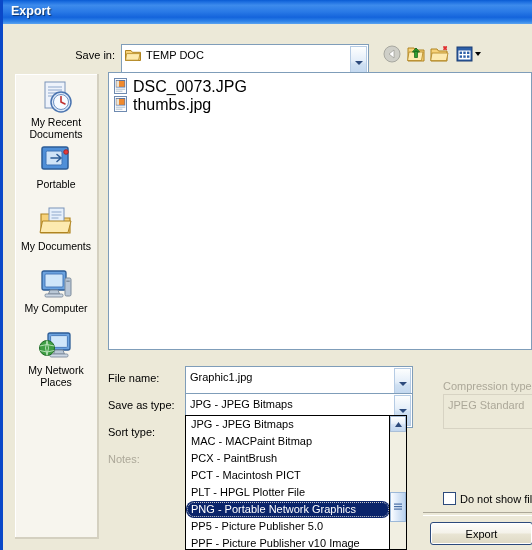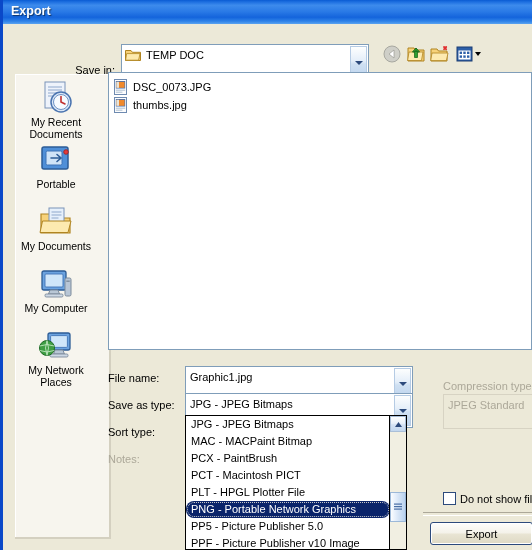--- a/index.html
+++ b/index.html
@@ -42,21 +42,20 @@
     white-space: nowrap;
   }
 
   
   #savein-label {
     position: absolute;
     left: 52px; top: 49px;
     width: 60px;
     text-align: right;
     font-size: 11px;
-    margin-top: 15px;
   }
   #savein-combo {
     position: absolute;
     left: 118px; top: 44px;
     width: 248px; height: 37px;
     background: #fff;
     border: 1px solid #7f9db9;
     box-sizing: border-box;
   }
   #savein-combo .folder {
@@ -94,21 +93,20 @@
   
   #places {
     position: absolute;
     left: 12px; top: 74px;
     width: 82px; height: 463px;
     background: #f7f5ee;
     border-right: 2px solid #d4d0c0;
     border-bottom: 2px solid #d4d0c0;
     box-shadow: inset 1px 1px 0 #fff;
     overflow: hidden;
-    padding-left: 12px;
   }
   .place {
     position: absolute;
     left: 0; width: 82px;
     text-align: center;
     cursor: default;
   }
   .place .pic { height: 36px; margin-bottom: 1px; }
   .place .lbl {
     font-size: 10.5px;
@@ -124,22 +122,21 @@
     background: #fff;
     border: 1px solid #7f9db9;
     box-sizing: border-box;
     overflow: hidden;
   }
   .fileitem {
     position: absolute;
     left: 4px;
     height: 17px;
     display: flex;
-    align-items: center;
-    font-size: 11px;
+    font-size: 16px;
     white-space: nowrap;
   }
   .fileitem .fi { width: 16px; height: 16px; margin-right: 4px; flex: none; }
 
   
   .formlabel {
     position: absolute;
     font-size: 11px;
     white-space: nowrap;
   }

